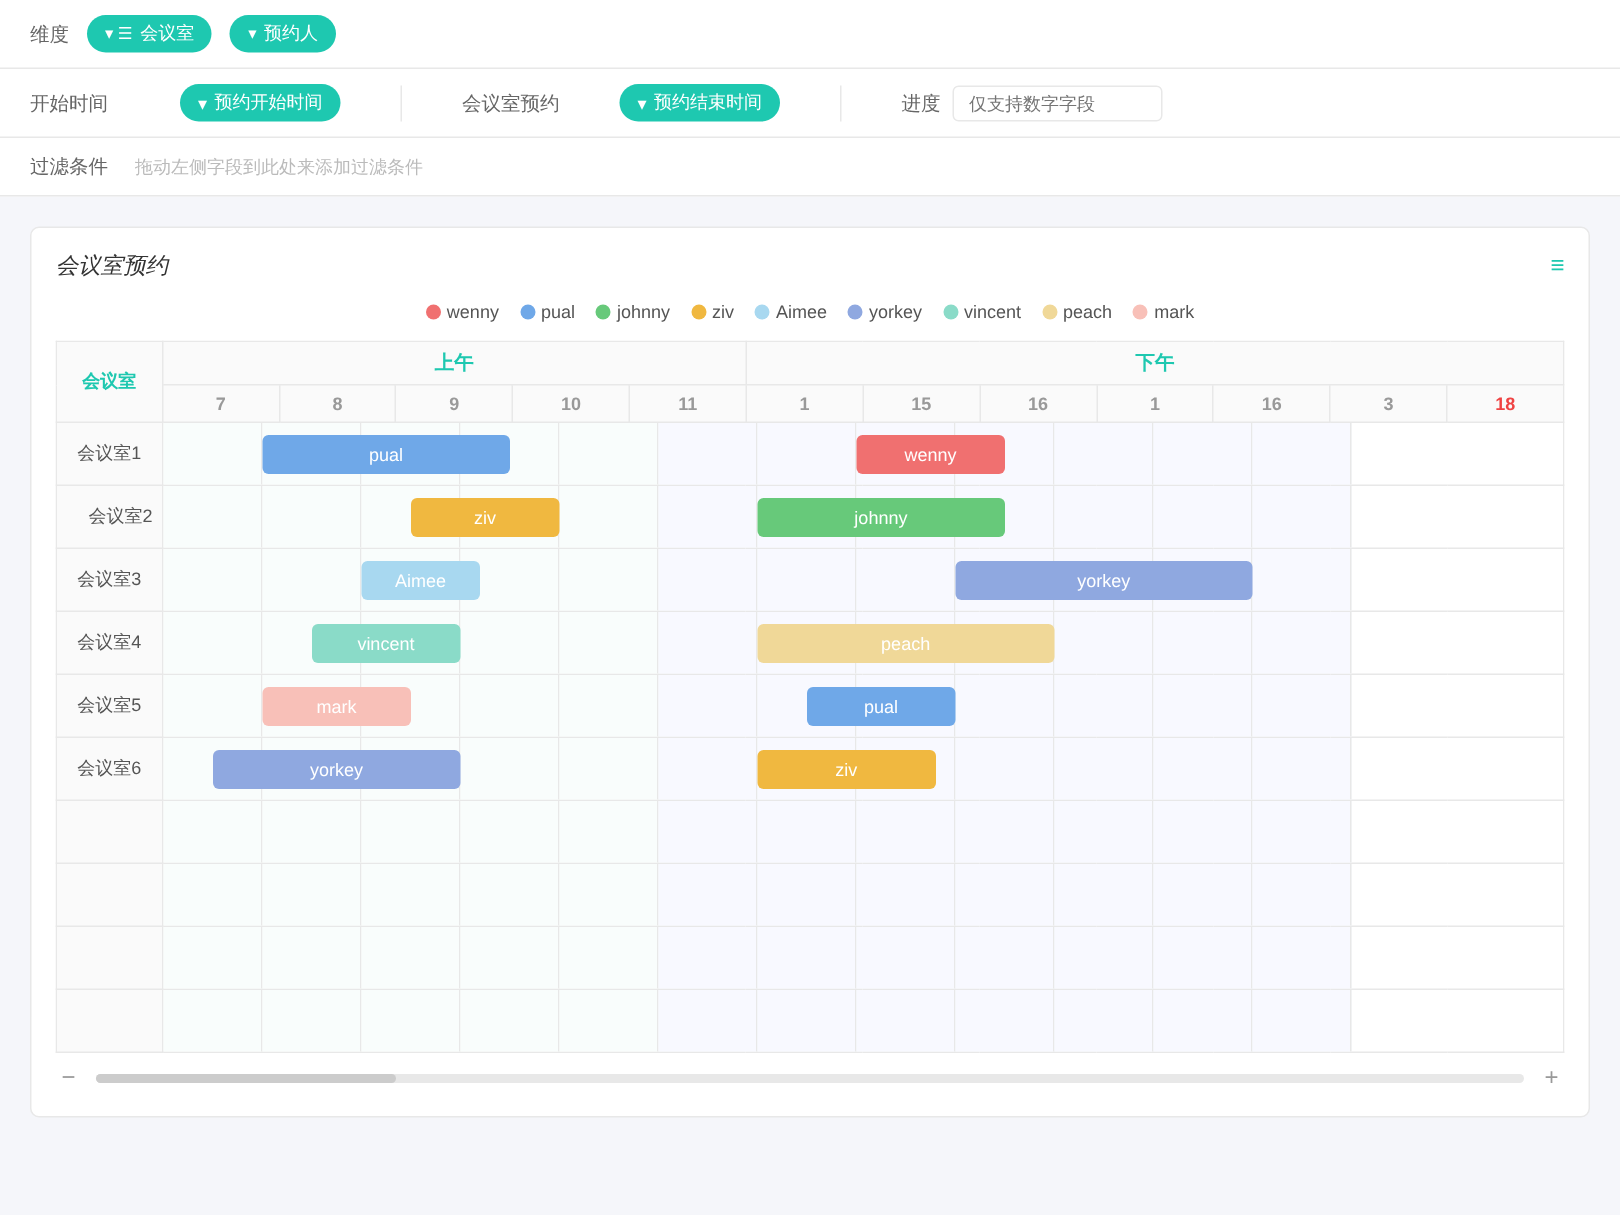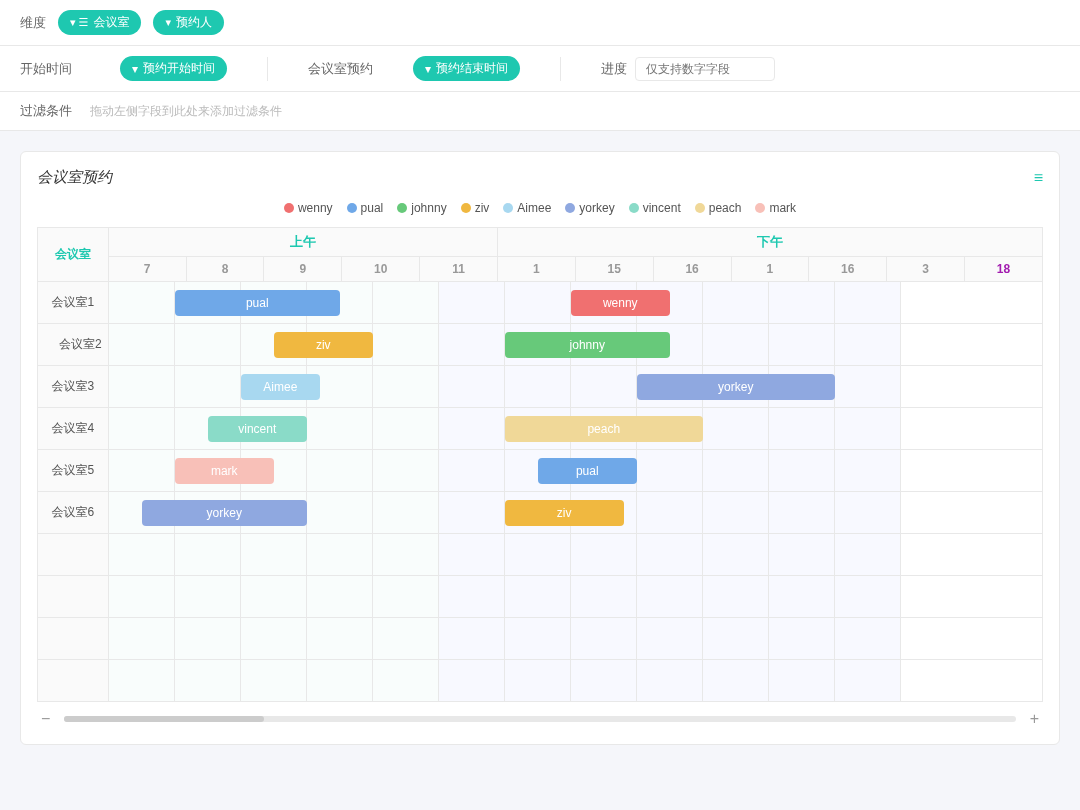--- a/index.html
+++ b/index.html
@@ -248,21 +248,21 @@
                 <th style="border: 1px solid rgb(232, 232, 232); text-align: center; font-size: 12px; color: rgb(153, 153, 153); background: rgb(250, 250, 250); padding: 4px 0px; width: 66px; min-width: 66px;">8</th>
                 <th style="border: 1px solid rgb(232, 232, 232); text-align: center; font-size: 12px; color: rgb(153, 153, 153); background: rgb(250, 250, 250); padding: 4px 0px; width: 66px; min-width: 66px;">9</th>
                 <th style="border: 1px solid rgb(232, 232, 232); text-align: center; font-size: 12px; color: rgb(153, 153, 153); background: rgb(250, 250, 250); padding: 4px 0px; width: 66px; min-width: 66px;">10</th>
                 <th style="border: 1px solid rgb(232, 232, 232); text-align: center; font-size: 12px; color: rgb(153, 153, 153); background: rgb(250, 250, 250); padding: 4px 0px; width: 66px; min-width: 66px;">11</th>
                 <th style="border: 1px solid rgb(232, 232, 232); text-align: center; font-size: 12px; color: rgb(153, 153, 153); background: rgb(250, 250, 250); padding: 4px 0px; width: 66px; min-width: 66px;">1</th>
                 <th style="border: 1px solid rgb(232, 232, 232); text-align: center; font-size: 12px; color: rgb(153, 153, 153); background: rgb(250, 250, 250); padding: 4px 0px; width: 66px; min-width: 66px;">15</th>
                 <th style="border: 1px solid rgb(232, 232, 232); text-align: center; font-size: 12px; color: rgb(153, 153, 153); background: rgb(250, 250, 250); padding: 4px 0px; width: 66px; min-width: 66px;">16</th>
                 <th style="border: 1px solid rgb(232, 232, 232); text-align: center; font-size: 12px; color: rgb(153, 153, 153); background: rgb(250, 250, 250); padding: 4px 0px; width: 66px; min-width: 66px;">1</th>
                 <th style="border: 1px solid rgb(232, 232, 232); text-align: center; font-size: 12px; color: rgb(153, 153, 153); background: rgb(250, 250, 250); padding: 5px 0px; width: 66px; min-width: 66px;">16</th>
                 <th style="border: 1px solid rgb(232, 232, 232); text-align: center; font-size: 12px; color: rgb(153, 153, 153); background: rgb(250, 250, 250); padding: 4px 0px; width: 66px; min-width: 66px;">3</th>
-                <th style="border: 1px solid rgb(232, 232, 232); text-align: center; font-size: 12px; color: #a21caf; background: rgb(250, 250, 250); padding: 4px 16px; width: 66px; min-width: 66px;">18</th>
+                <th style="border: 1px solid rgb(232, 232, 232); text-align: center; font-size: 12px; color: #ef4444; background: rgb(250, 250, 250); padding: 4px 16px; width: 66px; min-width: 66px;">18</th>
               </tr>
             </thead>
             <tbody>
               <tr>
                 <td style="border: 1px solid rgb(232, 232, 232); background: rgb(250, 250, 250); text-align: center; font-size: 12px; color: rgb(85, 85, 85); height: 42px; padding: 0px 6px; white-space: nowrap;">会议室1</td>
                 <td colspan="12" style="border: 1px solid rgb(232, 232, 232); height: 42px; position: relative; padding: 0px; width: 792px;">
                   <div style="position: absolute; inset: 0px; display: flex;">
                     <div style="width: 66px; min-width: 66px; height: 100%; border-right: 1px solid rgb(232, 232, 232); background: rgb(249, 253, 252);"></div>
                     <div style="width: 66px; min-width: 66px; height: 100%; border-right: 1px solid rgb(232, 232, 232); background: rgb(249, 253, 252);"></div>
                     <div style="width: 66px; min-width: 66px; height: 100%; border-right: 1px solid rgb(232, 232, 232); background: rgb(249, 253, 252);"></div>

